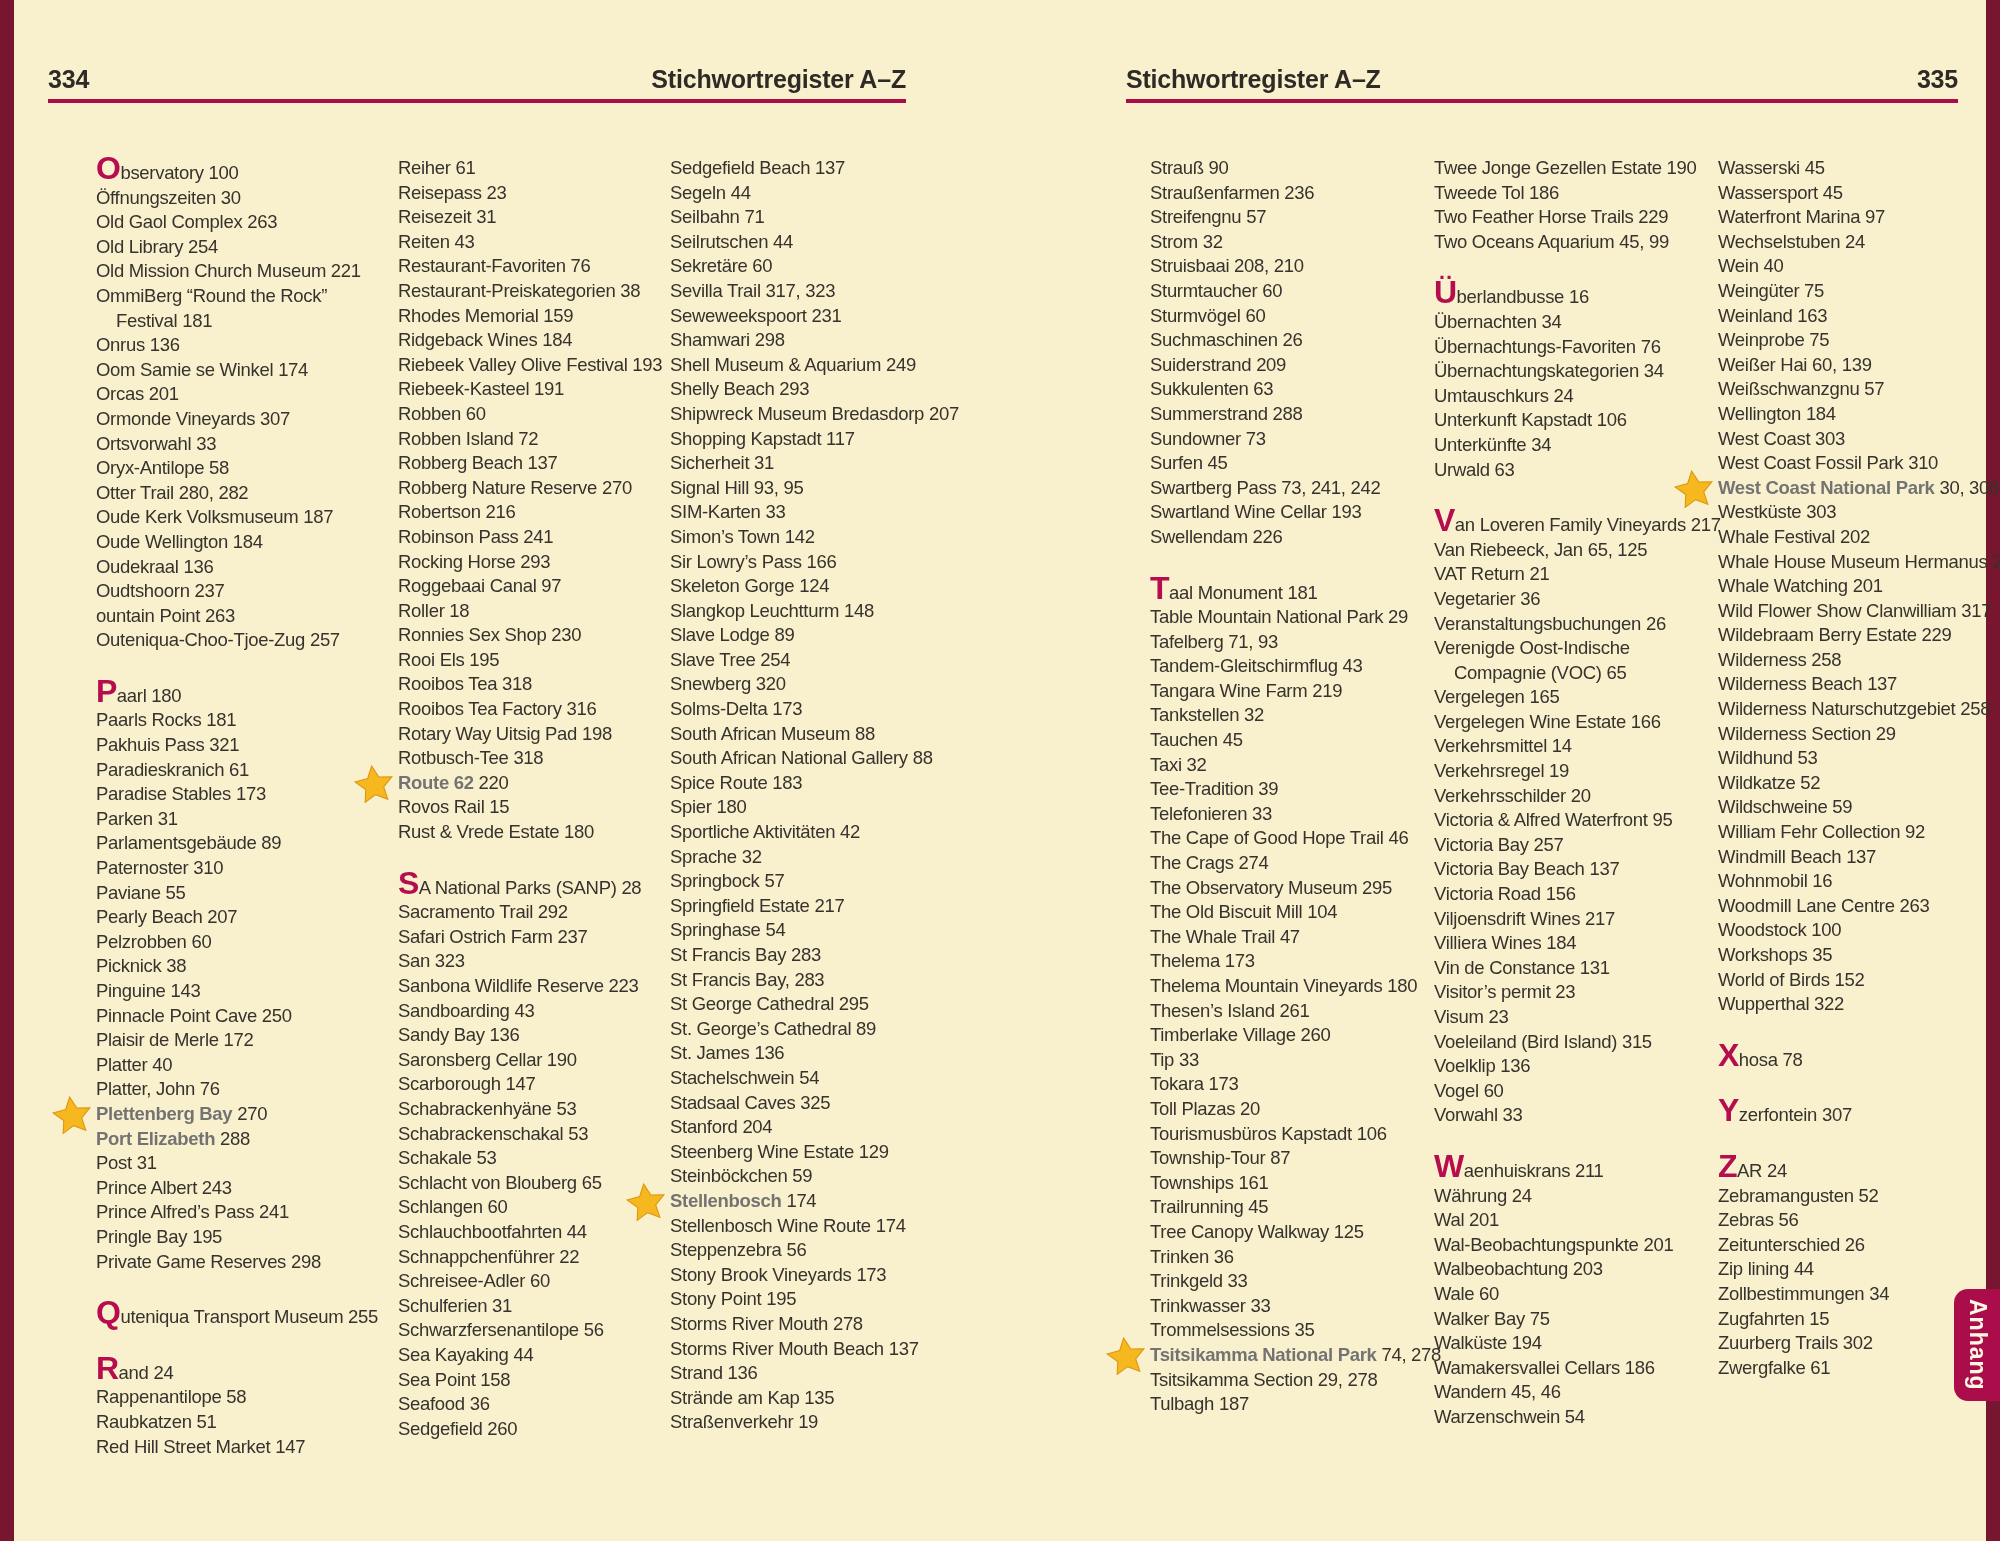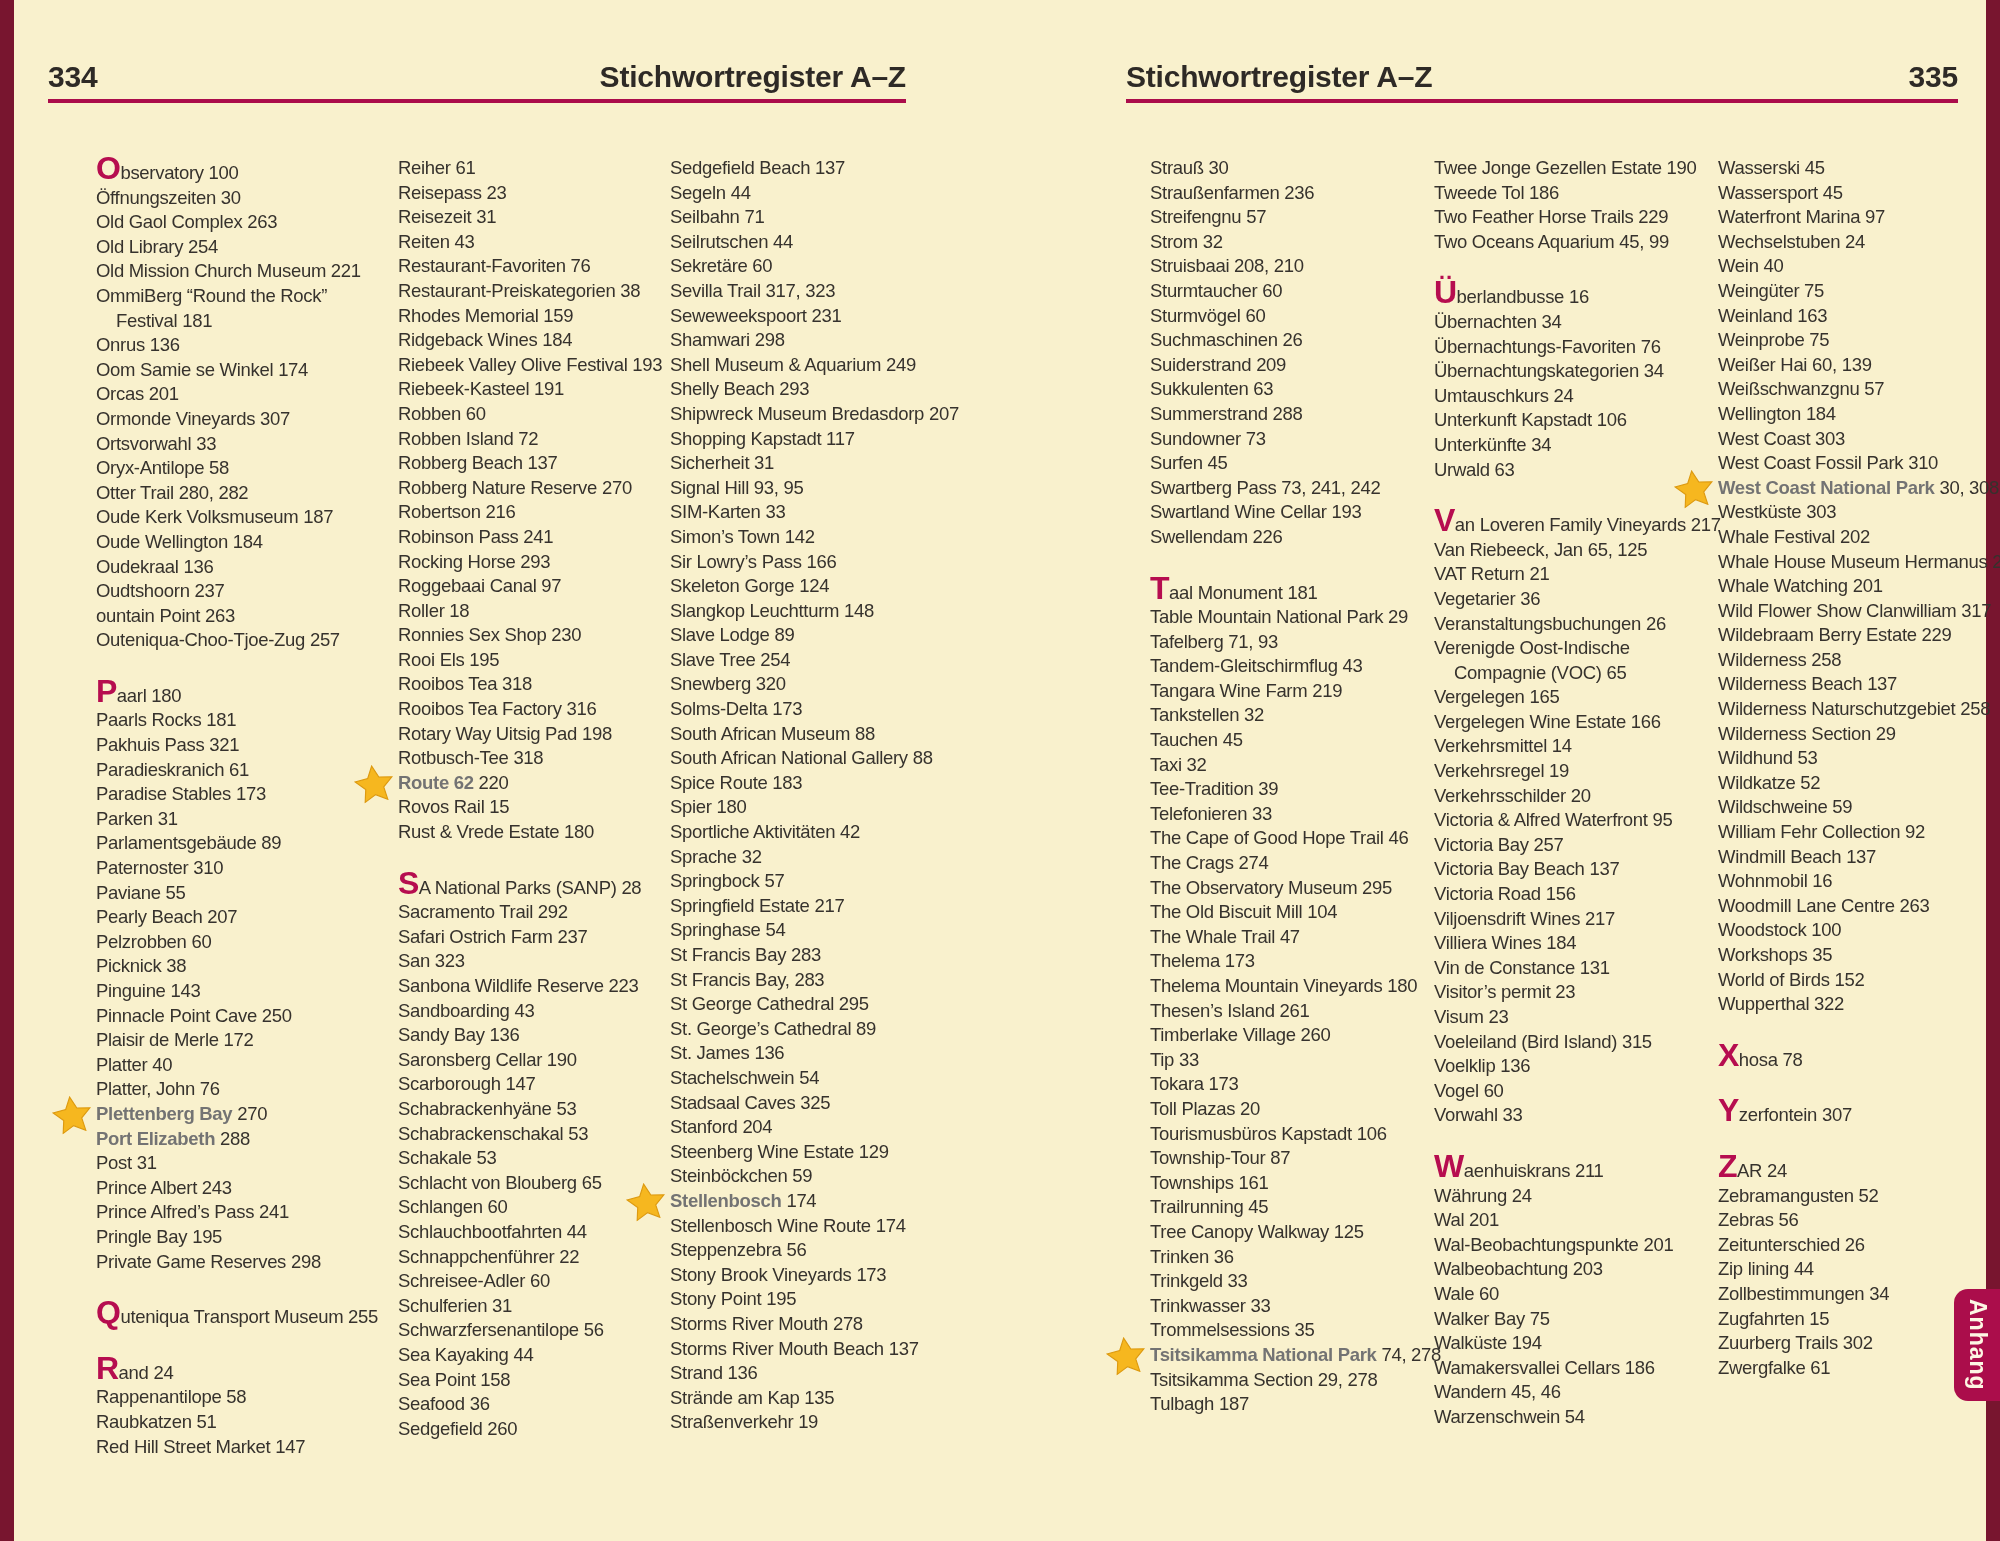--- a/index.html
+++ b/index.html
@@ -9,21 +9,21 @@
     font-family:"Liberation Sans",sans-serif;
   }
   .edge-bar{position:absolute;top:0;bottom:0;width:14px;background:#78152f;}
   .edge-bar.left{left:0;}
   .edge-bar.right{right:0;}
   .page-header{
     position:absolute;top:50px;height:44px;
     border-bottom:4px solid #ab0d4b;
     display:flex;justify-content:space-between;align-items:flex-end;
     padding-bottom:5px;
-    font-size:30px;font-weight:bold;color:#2e2a26;letter-spacing:-0.2px;
+    font-size:25px;font-weight:bold;color:#2e2a26;letter-spacing:-0.2px;
   }
   .page-header.lh{left:48px;width:858px;}
   .page-header.rh{left:1126px;width:832px;}
   .index-column{
     position:absolute;top:156px;
     font-size:18.5px;line-height:24.6px;color:#36322d;letter-spacing:-0.3px;margin-left:32px;
   }
   .entry{white-space:nowrap;position:relative;}
   .entry.gap{margin-top:26px;}
   .entry.indent{padding-left:20px;}
@@ -224,21 +224,21 @@
     <div class="entry">Steppenzebra 56</div>
     <div class="entry">Stony Brook Vineyards 173</div>
     <div class="entry">Stony Point 195</div>
     <div class="entry">Storms River Mouth 278</div>
     <div class="entry">Storms River Mouth Beach 137</div>
     <div class="entry">Strand 136</div>
     <div class="entry">Strände am Kap 135</div>
     <div class="entry">Straßenverkehr 19</div>
   </div>
 <div class="index-column" style="left:1118px;width:282px">
-    <div class="entry">Strauß 30</div>
+    <div class="entry">Strauß 90</div>
     <div class="entry">Straußenfarmen 236</div>
     <div class="entry">Streifengnu 57</div>
     <div class="entry">Strom 32</div>
     <div class="entry">Struisbaai 208, 210</div>
     <div class="entry">Sturmtaucher 60</div>
     <div class="entry">Sturmvögel 60</div>
     <div class="entry">Suchmaschinen 26</div>
     <div class="entry">Suiderstrand 209</div>
     <div class="entry">Sukkulenten 63</div>
     <div class="entry">Summerstrand 288</div>

